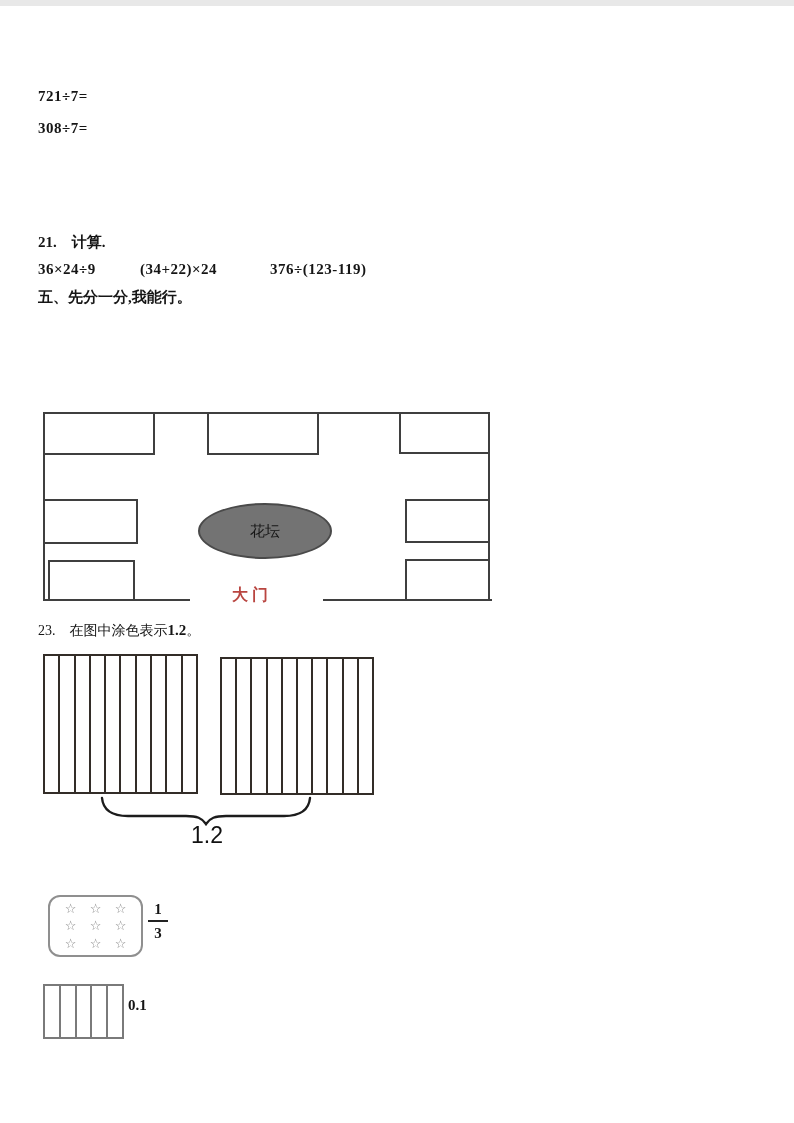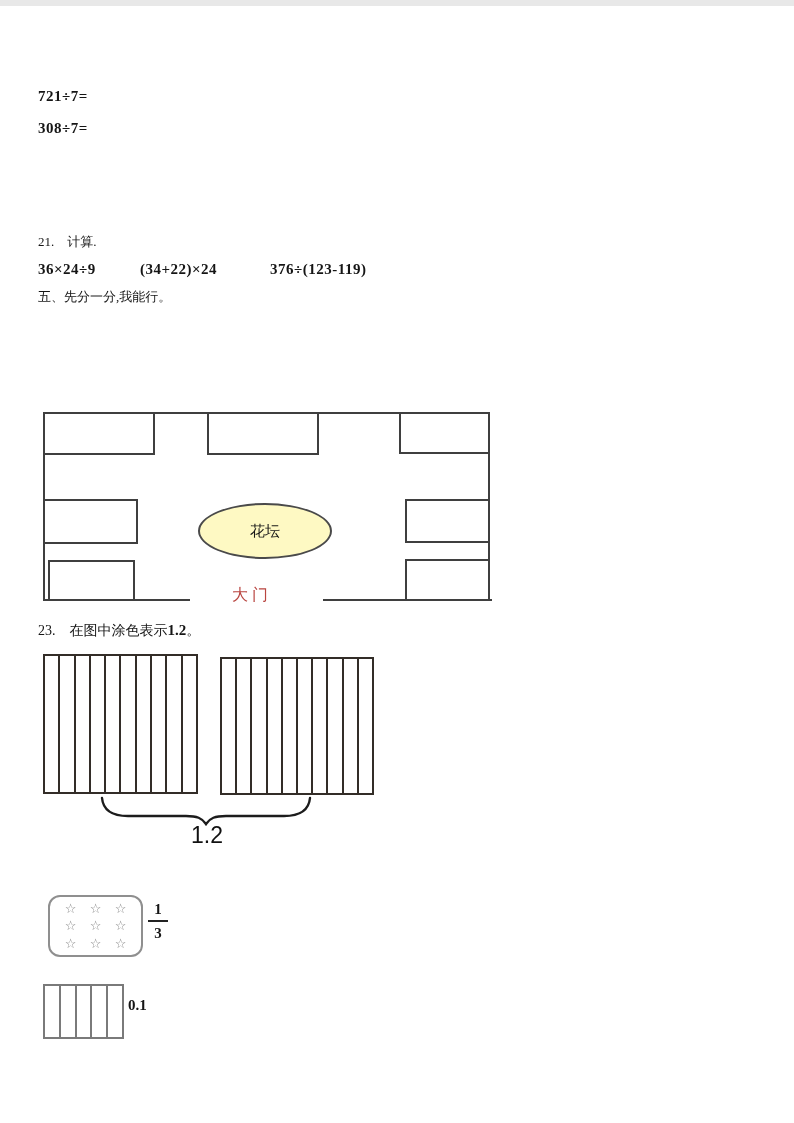--- a/index.html
+++ b/index.html
@@ -3,33 +3,33 @@
 <meta charset="utf-8">
 <style>
   html,body{margin:0;padding:0;background:#e8e8e8;}
   .page{
     position:relative;width:794px;height:1123px;margin:6px auto;background:#ffffff;
     font-family:"Liberation Serif", serif;color:#151515;overflow:hidden;
   }
   .abs{position:absolute;}
   .bold{font-weight:bold;}
   .eq{font-size:15px;font-weight:bold;letter-spacing:.5px;}
-  .title-line{font-size:13px;font-weight:normal;}
+  .title-line{font-size:15px;font-weight:bold;}
   .body-line{font-size:14px;}
   .q22-para{width:722px;line-height:33px;text-align:justify;font-size:14px;}
 
   
   .zoo{left:43px;top:406px;width:447px;height:187px;box-sizing:border-box;
        border:2px solid #3f3f3f;border-bottom:none;}
   .zoo .pav{position:absolute;box-sizing:border-box;border:2px solid #3f3f3f;background:#fff;}
   .zoo .bseg{position:absolute;bottom:-2px;height:0;border-top:2px solid #3f3f3f;}
   .zoo .flowerbed{position:absolute;left:153px;top:89px;width:134px;height:56px;
        box-sizing:border-box;border:2px solid #4a4a4a;border-radius:50%;
-       display:flex;align-items:center;justify-content:center;font-size:15px;background:#fef9c3;}
-  .zoo .gate{position:absolute;left:181px;top:171px;font-size:16px;letter-spacing:4px;background:#fff;padding:0 6px;}
+       display:flex;align-items:center;justify-content:center;font-size:15px;background:#737373;}
+  .zoo .gate{position:absolute;left:181px;top:171px;font-size:16px;letter-spacing:4px;background:#fff;padding:0 6px;font-weight:bold;}
 
   
   .grid10{display:flex;box-sizing:border-box;border:2px solid #332d28;background:#fff;}
   .grid10 > div{flex:1;border-right:2px solid #332d28;}
   .grid10 > div:last-child{border-right:none;}
   .brace-label{width:70px;text-align:center;font-family:"Liberation Sans", sans-serif;font-size:23px;color:#111;}
 
   
   .starbox{left:48px;top:889px;width:95px;height:62px;box-sizing:border-box;
      border:2px solid #8f8f8f;border-radius:12px;display:grid;

